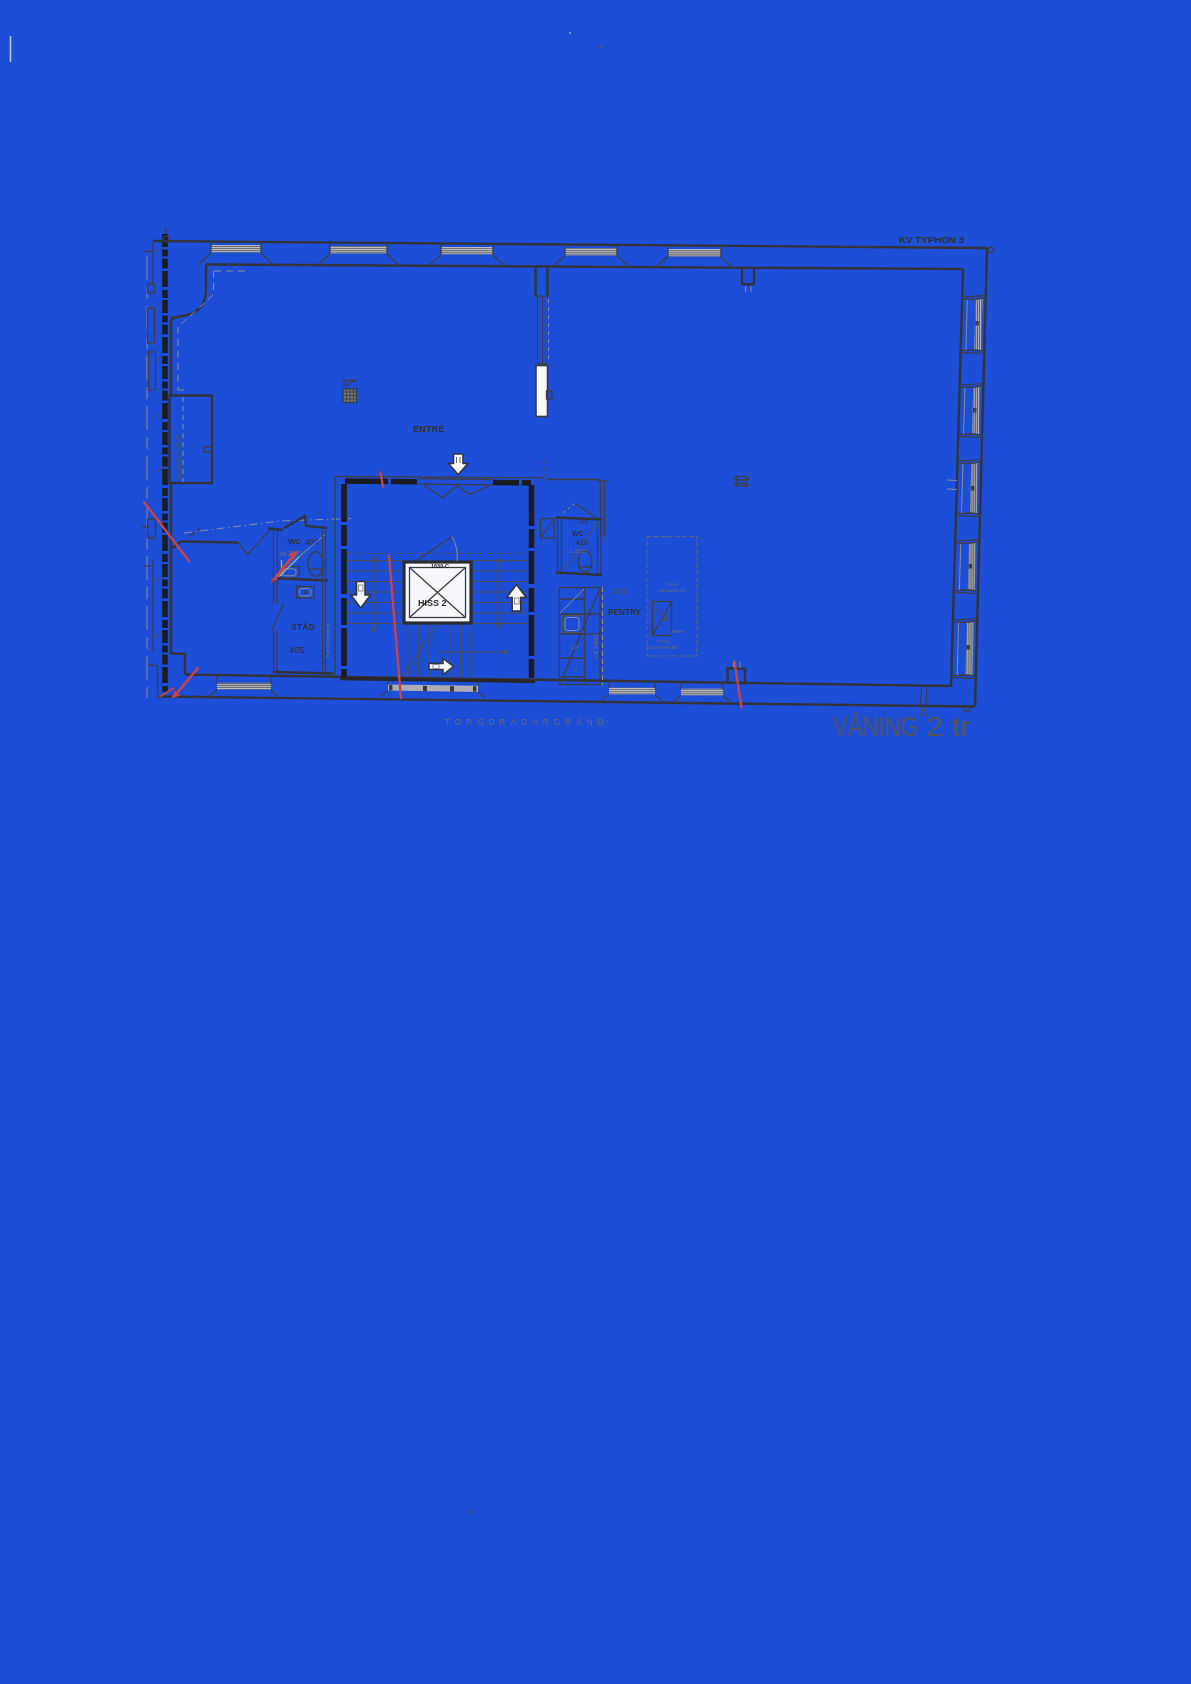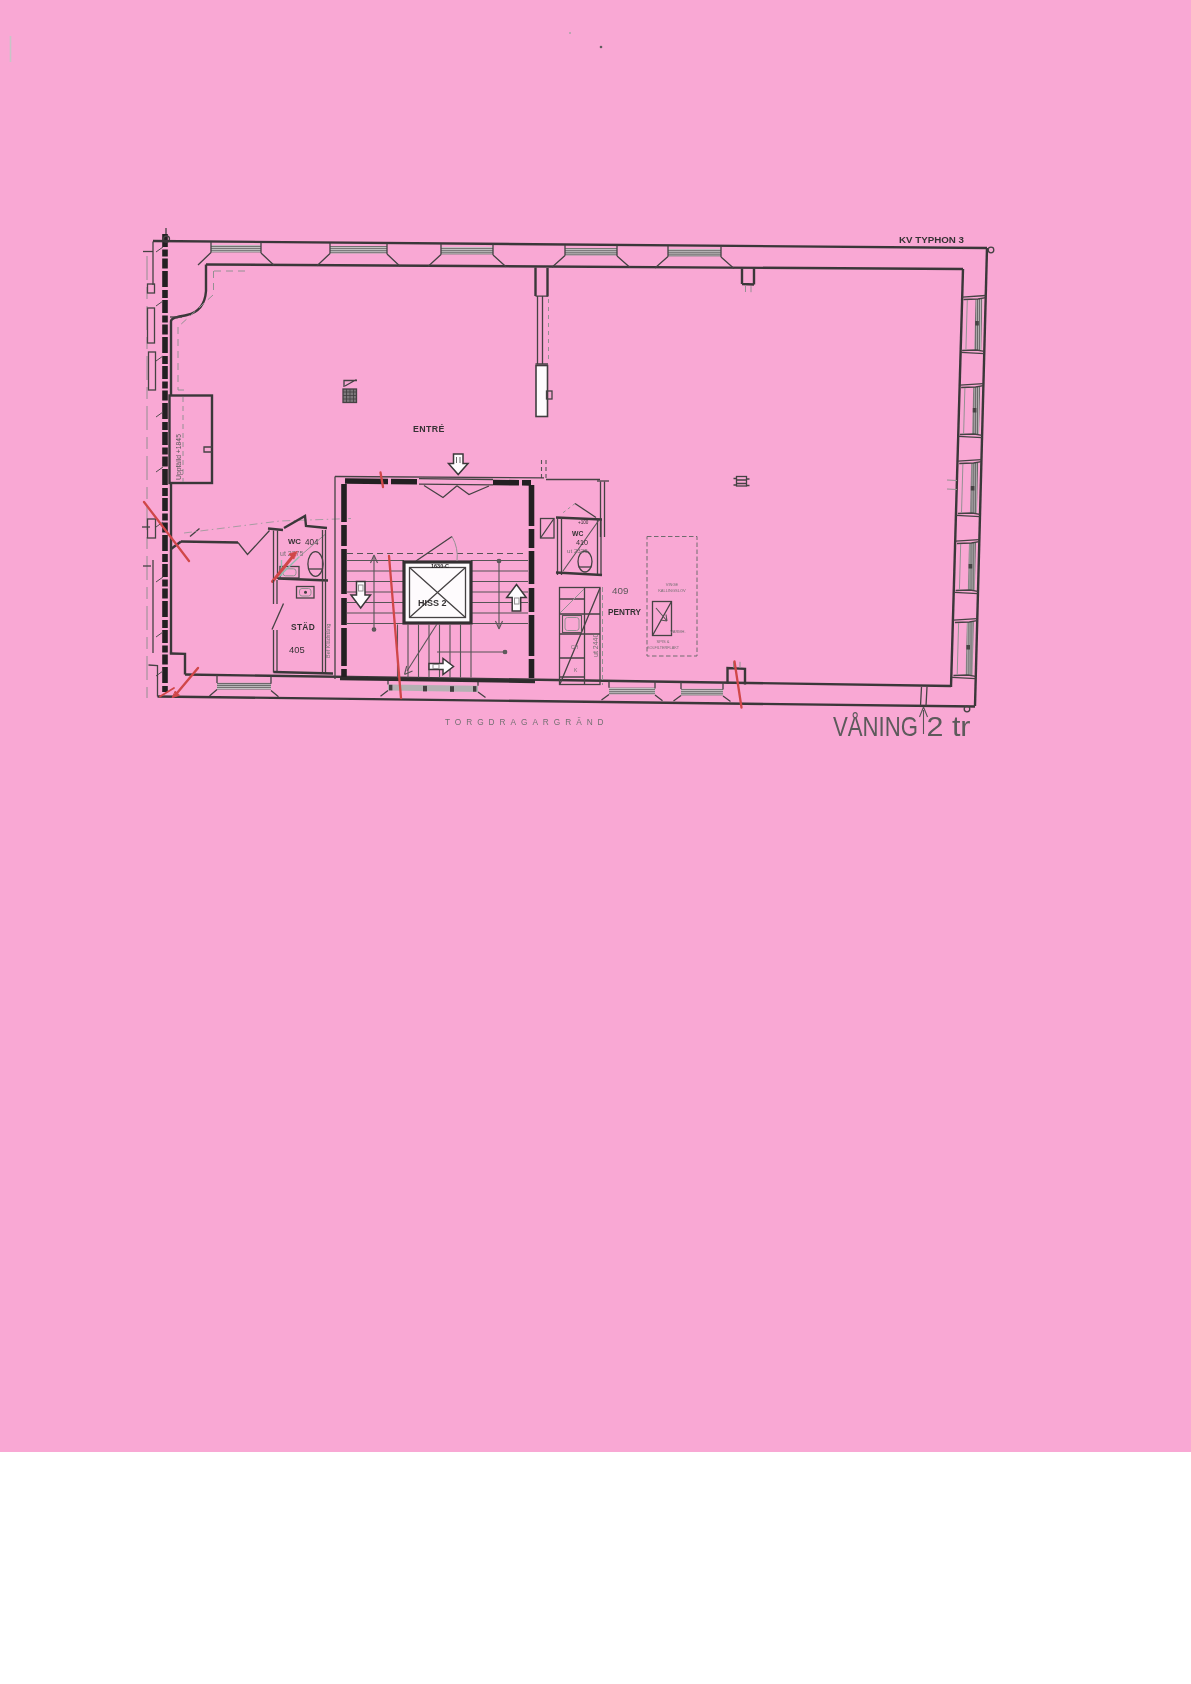--- a/index.html
+++ b/index.html
@@ -1,16 +1,16 @@
 <!DOCTYPE html>
 <html><head>
 <meta charset="utf-8">
 <style>
 html,body{margin:0;padding:0;background:#ffffff;}
-#page{position:relative;width:1191px;height:1452px;background:#f9a8d4;overflow:hidden;
+#page{position:relative;width:1191px;height:1684px;background:#1d4ed8;overflow:hidden;
 font-family:"Liberation Sans",sans-serif;}
 svg{display:block;filter:blur(0.35px);opacity:0.96}
 .k1{stroke:#3e3e3e;stroke-width:1.3;fill:none;stroke-linecap:butt}
 .k2{stroke:#333333;stroke-width:2.4;fill:none}
 .k3{stroke:#262626;stroke-width:3.4;fill:none}
 .kb{stroke:#1b1b1b;stroke-width:5.6;fill:none}
 .lt{stroke:#909090;stroke-width:1;fill:none}
 .md{stroke:#515151;stroke-width:1.1;fill:none}
 .rd{stroke:#cf4444;stroke-width:2.3;fill:none;stroke-linecap:round}
 .tx{fill:#2e2e2e}

